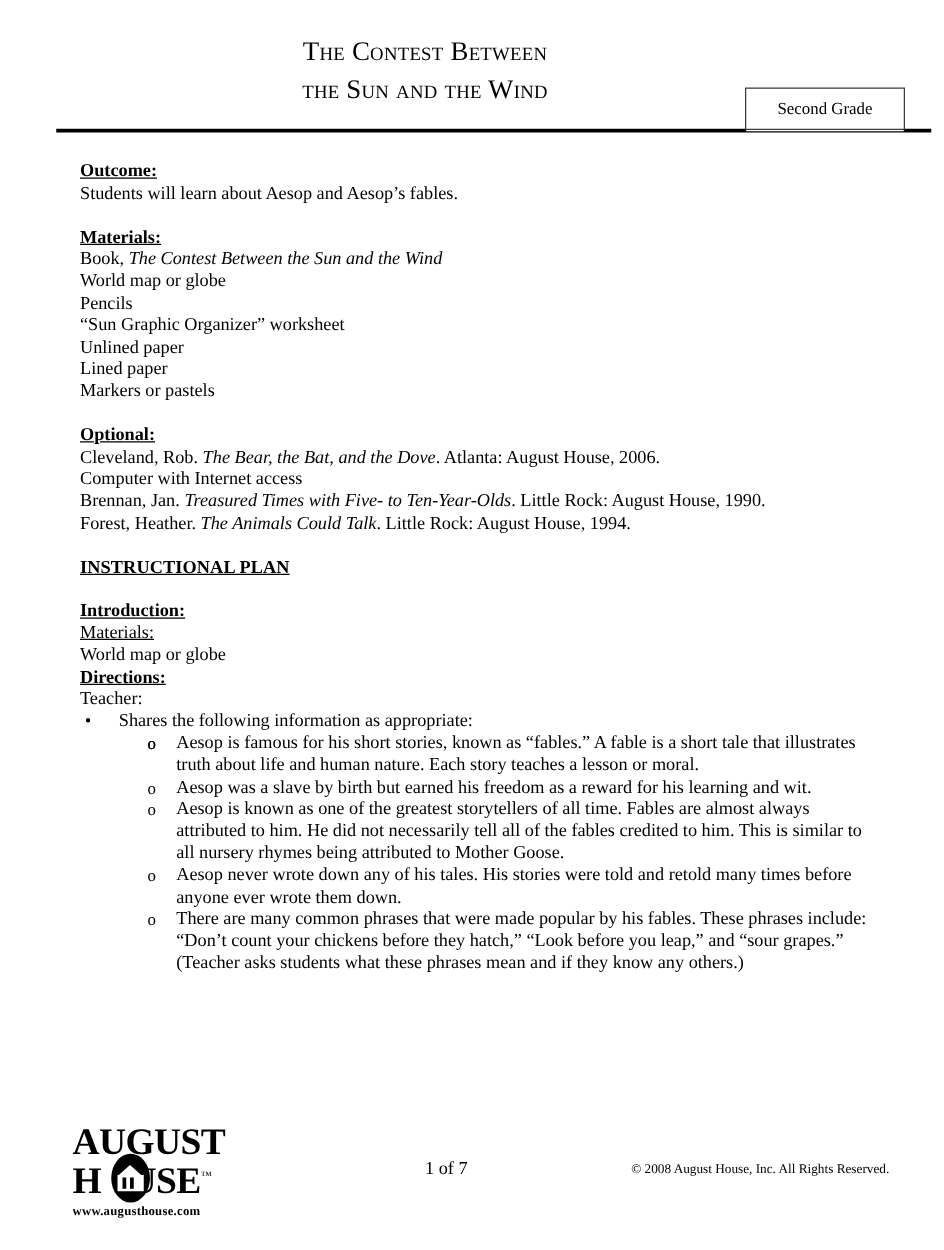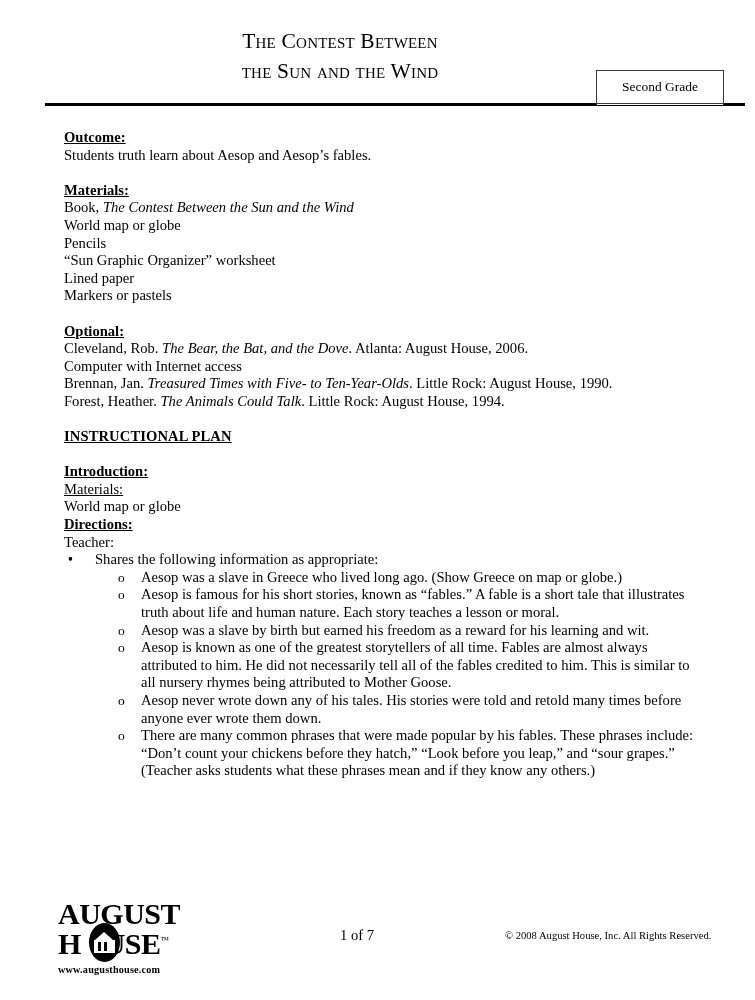--- a/index.html
+++ b/index.html
@@ -244,31 +244,32 @@
   </div>
 
   <div class="header-rule"></div>
   <div class="rule-mask"></div>
   <div class="grade-box">Second Grade</div>
 
   <div class="body-area">
 
     <div>
       <span class="h-bu">Outcome:</span>
-      <span class="plain">Students truth learn about Aesop and Aesop’s fables.</span>
+      <span class="plain">Students will learn about Aesop and Aesop’s fables.</span>
     </div>
 
     <div class="gap"></div>
 
     <div>
       <span class="h-bu">Materials:</span>
       <span class="plain"><span>Book, </span><span class="it">The Contest Between the Sun and the Wind</span></span>
       <span class="plain">World map or globe</span>
       <span class="plain">Pencils</span>
       <span class="plain">“Sun Graphic Organizer” worksheet</span>
+      <span class="plain">Unlined paper</span>
       <span class="plain">Lined paper</span>
       <span class="plain">Markers or pastels</span>
     </div>
 
     <div class="gap"></div>
 
     <div>
       <span class="h-bu">Optional:</span>
       <span class="plain"><span>Cleveland, Rob. </span><span class="it">The Bear, the Bat, and the Dove</span><span>. Atlanta:  August House, 2006.</span></span>
       <span class="plain">Computer with Internet access</span>
@@ -293,21 +294,20 @@
         <li>
           <span class="bullet">•</span>
         </li>
         <li>
           <span class="bullet">•</span>
           <span>Shares the following information as appropriate:</span>
 
           <ul class="lvl2">
             <li>
               <span class="bullet-o">o</span>
-              <span>Aesop was a slave in Greece who lived long ago. (Show Greece on map or globe.)</span>
             </li>
             <li>
               <span class="bullet-o">o</span>
               <span>Aesop is famous for his short stories, known as “fables.” A fable is a short tale that illustrates truth about life and human nature. Each story teaches a lesson or moral.</span>
             </li>
             <li>
               <span class="bullet-o">o</span>
               <span>Aesop was a slave by birth but earned his freedom as a reward for his learning and wit.</span>
             </li>
             <li>

